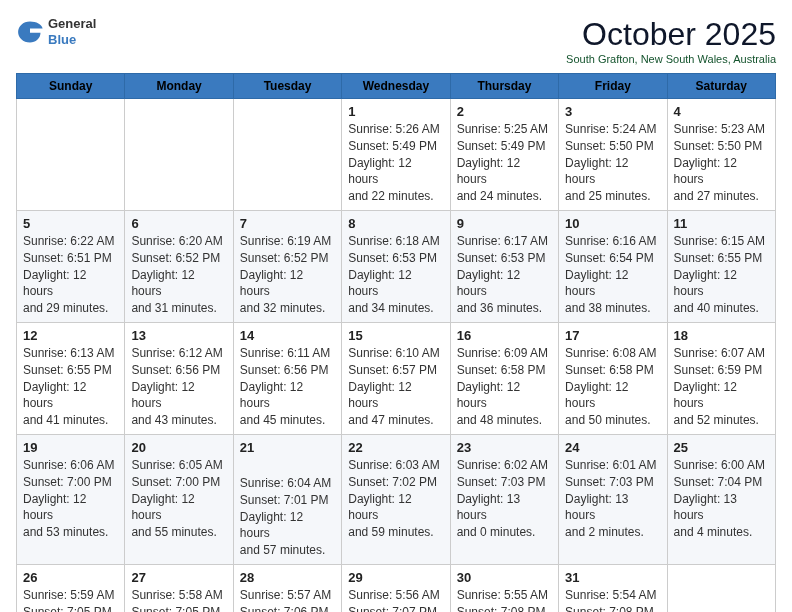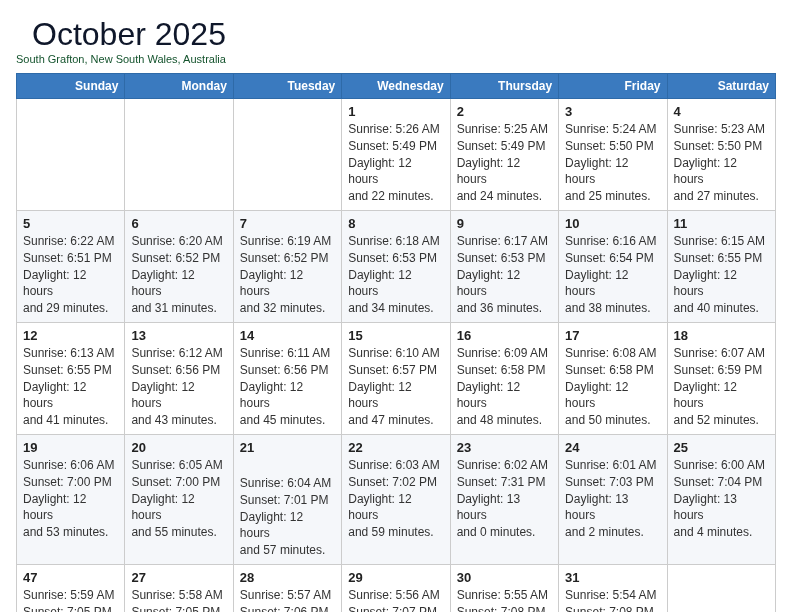--- a/index.html
+++ b/index.html
@@ -44,25 +44,25 @@
       font-size: 11px;
       color: #14532d;
     }
     .calendar {
       width: 100%;
       border-collapse: collapse;
       border: 1px solid #bbb;
     }
     .calendar th {
       background: #3a7abf;
-      color: #ffffff;
+      color: #000000;
       font-size: 12px;
       font-weight: bold;
       padding: 5px 6px;
-      text-align: right;
+      text-align: center;
       border: 1px solid #2e6aa8;
     }
     .calendar td {
       vertical-align: top;
       padding: 5px 6px;
       font-size: 10.5px;
       color: #222;
       border: 1px solid #ccc;
       width: calc(100% / 7);
       min-height: 80px;
@@ -86,20 +86,29 @@
       line-height: 1.4;
     }
     .empty-cell {
       background: #fff !important;
     }
   </style>
 </head>
 <body>
 
 <div class="header-area">
+  <div class="logo">
+    <svg class="logo-icon" viewBox="0 0 40 40" xmlns="http://www.w3.org/2000/svg">
+      <path d="M20 5 C10 5 3 12 3 20 C3 28 10 35 20 35 C28 35 35 29 35 21 L20 21 L20 15 L38 15 C37 9 29 5 20 5 Z" fill="#3a7abf"></path>
+    </svg>
+    <div class="logo-text">
+      <span class="general">General</span><br>
+      <span class="blue">Blue</span>
+    </div>
+  </div>
   <div class="title-area">
     <div class="month-title">October 2025</div>
     <div class="location-title">South Grafton, New South Wales, Australia</div>
   </div>
 </div>
 
 <table class="calendar">
   <thead>
     <tr>
       <th>Sunday</th>
@@ -272,42 +281,42 @@
         <td>
           <span class="day-number">22</span>
           <div class="day-info" style="white-space: pre-line;">Sunrise: 6:03 AM
 Sunset: 7:02 PM
 Daylight: 12 hours
 and 59 minutes.</div>
         </td>
         <td>
           <span class="day-number">23</span>
           <div class="day-info" style="white-space: pre-line;">Sunrise: 6:02 AM
-Sunset: 7:31 PM
+Sunset: 7:03 PM
 Daylight: 13 hours
 and 0 minutes.</div>
         </td>
         <td>
           <span class="day-number">24</span>
           <div class="day-info" style="white-space: pre-line;">Sunrise: 6:01 AM
 Sunset: 7:03 PM
 Daylight: 13 hours
 and 2 minutes.</div>
         </td>
         <td>
           <span class="day-number">25</span>
           <div class="day-info" style="white-space: pre-line;">Sunrise: 6:00 AM
 Sunset: 7:04 PM
 Daylight: 13 hours
 and 4 minutes.</div>
         </td>
       </tr>
       <tr>
         <td>
-          <span class="day-number">47</span>
+          <span class="day-number">26</span>
           <div class="day-info" style="white-space: pre-line;">Sunrise: 5:59 AM
 Sunset: 7:05 PM
 Daylight: 13 hours
 and 5 minutes.</div>
         </td>
         <td>
           <span class="day-number">27</span>
           <div class="day-info" style="white-space: pre-line;">Sunrise: 5:58 AM
 Sunset: 7:05 PM
 Daylight: 13 hours

